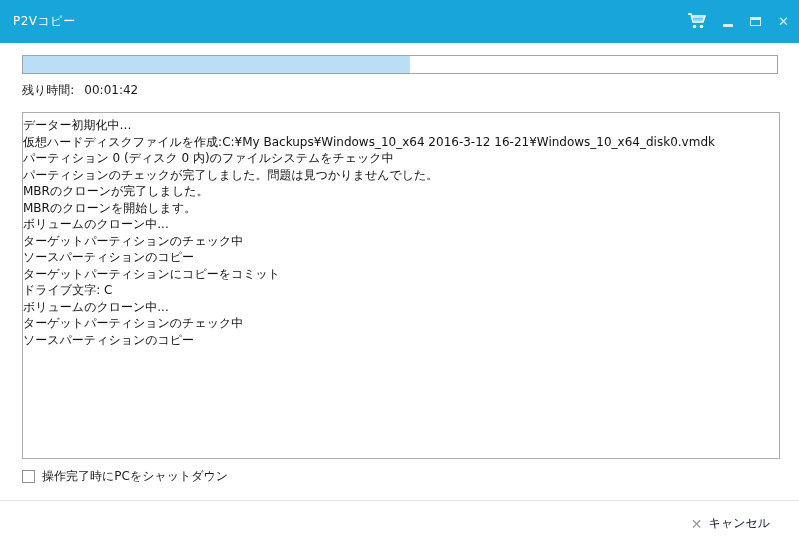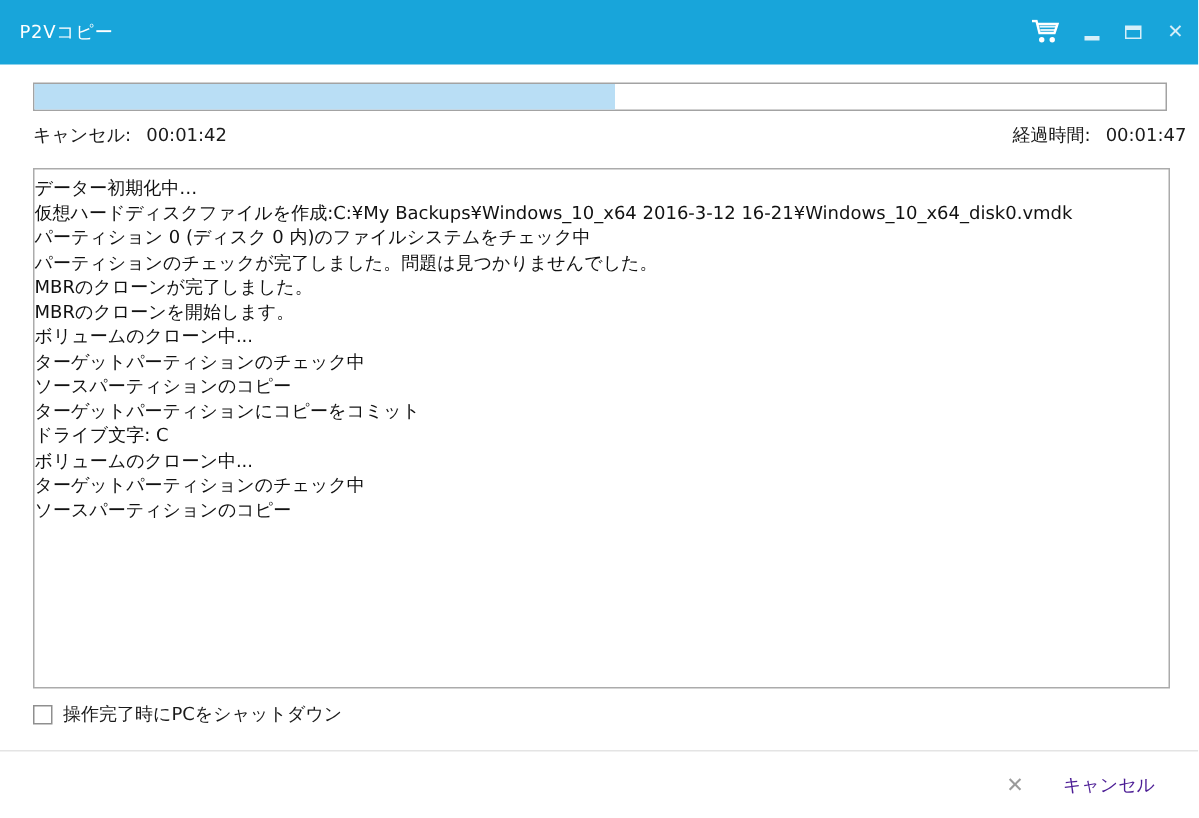--- a/index.html
+++ b/index.html
@@ -44,21 +44,21 @@
     display:inline-block; width:13px; height:13px;
     border:1px solid #8f8f8f; background:#ffffff;
   }
   .cb-label { margin-left:7px; font-size:12px; color:#1a1a1a; }
   
   .separator { position:absolute; left:0; top:500px; width:799px; height:1px; background:#e4e4e4; }
   .cancel-btn {
     position:absolute; right:29px; top:515px; display:flex; align-items:center; cursor:pointer;
   }
   .cancel-x { color:#9b9b9b; font-size:14px; line-height:1; margin-right:6px; font-weight:bold; }
-  .cancel-label { font-size:12px; color:#4c1d95;margin-left:20px; }
+  .cancel-label { font-size:12px; color:#0f172a; }
 </style>
 </head>
 <body>
 
 <div class="window">
 
   <div class="titlebar" style="background: rgb(24, 165, 218);">
     <span class="title">P2Vコピー</span>
     <div class="controls">
       <span class="ctrl">
@@ -78,24 +78,21 @@
       </span>
       <span class="ctrl close-glyph">✕</span>
     </div>
   </div>
 
   <div class="progress-track">
     <div class="progress-fill" style="width: 51.3%; background: rgb(185, 222, 245);"></div>
   </div>
 
   <div class="time-label time-remaining">
-    <span>キャンセル:</span><span class="time-value">00:01:42</span>
-  </div>
-  <div class="time-label time-elapsed">
-    <span>経過時間:</span><span class="time-value">00:01:47</span>
+    <span>残り時間:</span><span class="time-value">00:01:42</span>
   </div>
 
   <div class="logbox">
     <div class="log-line">データー初期化中…</div>
     <div class="log-line">仮想ハードディスクファイルを作成:C:¥My Backups¥Windows_10_x64 2016-3-12 16-21¥Windows_10_x64_disk0.vmdk</div>
     <div class="log-line">パーティション 0 (ディスク 0 内)のファイルシステムをチェック中</div>
     <div class="log-line">パーティションのチェックが完了しました。問題は見つかりませんでした。</div>
     <div class="log-line">MBRのクローンが完了しました。</div>
     <div class="log-line">MBRのクローンを開始します。</div>
     <div class="log-line">ボリュームのクローン中...</div>

